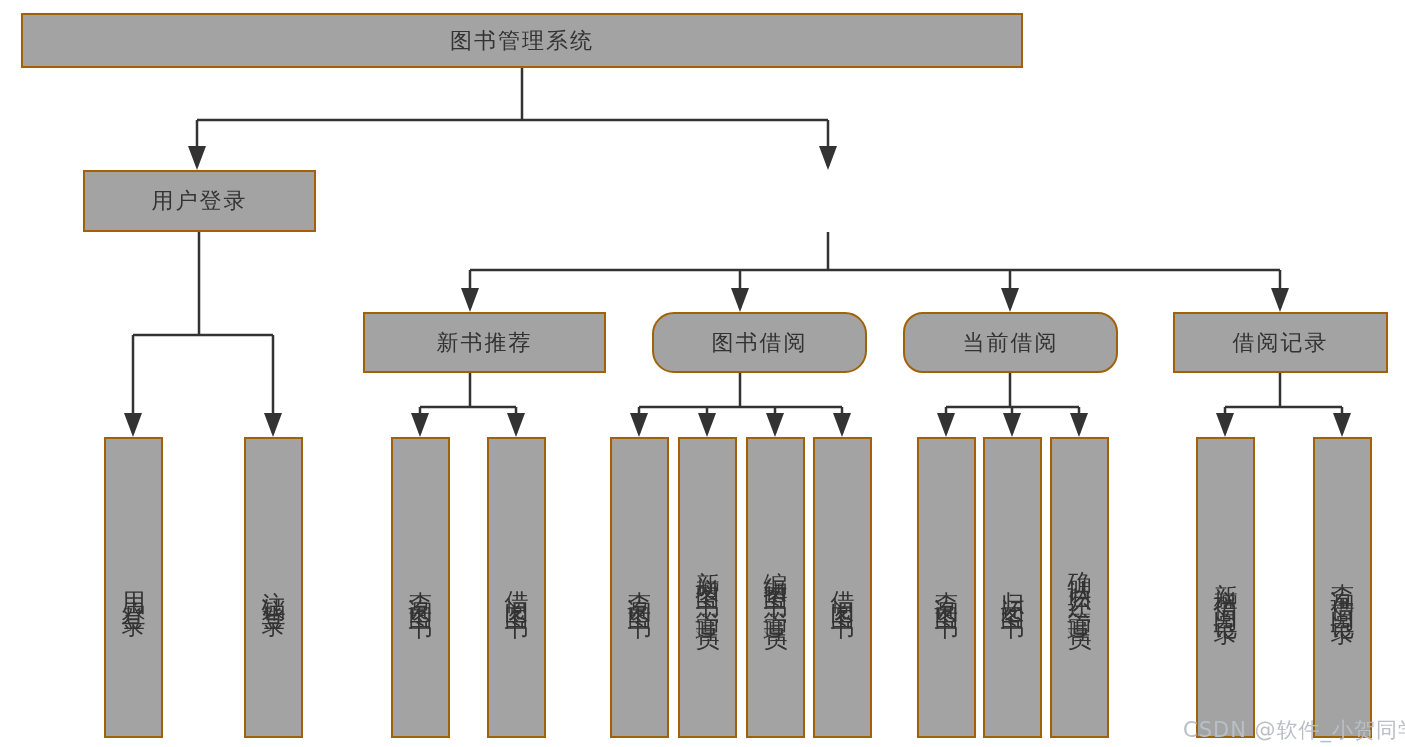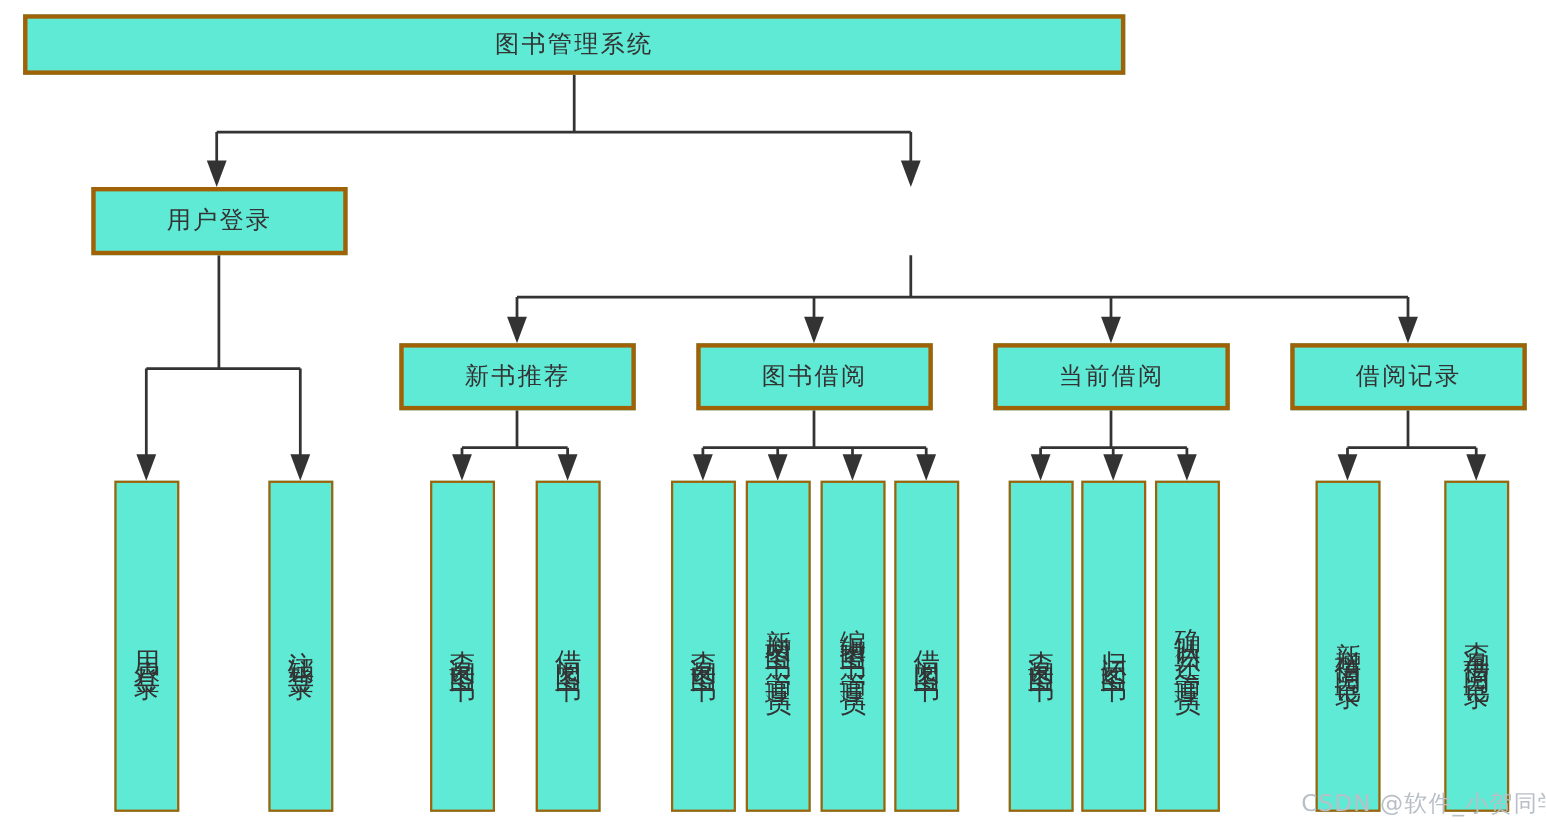--- a/index.html
+++ b/index.html
@@ -18,22 +18,22 @@
   .connector-layer {
     position: absolute;
     left: 0; top: 0;
     width: 1405px; height: 747px;
     z-index: 1;
     pointer-events: none;
   }
   .node {
     position: absolute;
     box-sizing: border-box;
-    background: #5eead4;
-    border: 4px solid #a16207;
+    background: #a3a3a3;
+    border: 2px solid #a16207;
     color: #333333;
     display: flex;
     align-items: center;
     justify-content: center;
     z-index: 2;
     font-size: 22px;
     line-height: 1;
     letter-spacing: 2px;
     white-space: nowrap;
   }
@@ -90,23 +90,23 @@
       <polygon points="1070,413 1088,413 1079,437"></polygon>
       <polygon points="1216,413 1234,413 1225,437"></polygon>
       <polygon points="1333,413 1351,413 1342,437"></polygon>
     </g>
   </svg>
 
   <div class="node" style="left:21px; top:13px; width:1002px; height:55px;">图书管理系统</div>
 
   <div class="node" style="left:83px; top:170px; width:233px; height:62px;">用户登录</div>
 
-  <div class="node" style="left:363px; top:312px; width:215px; height:61px;">新书推荐</div>
-  <div class="node" style="left:633px; top:312px; width:215px; height:61px;">图书借阅</div>
-  <div class="node" style="left:903px; top:312px; width:215px; height:61px;">当前借阅</div>
+  <div class="node" style="left:363px; top:312px; width:243px; height:61px;">新书推荐</div>
+  <div class="node" style="left:652px; top:312px; width:215px; height:61px;border-radius:22px;">图书借阅</div>
+  <div class="node" style="left:903px; top:312px; width:215px; height:61px;border-radius:20px;">当前借阅</div>
   <div class="node" style="left:1173px; top:312px; width:215px; height:61px;">借阅记录</div>
 
   <div class="node leaf" style="left:104px; top:437px; width:59px; height:301px;">用户登录</div>
   <div class="node leaf" style="left:244px; top:437px; width:59px; height:301px;">注销登录</div>
 
   <div class="node leaf" style="left:391px; top:437px; width:59px; height:301px;">查询图书</div>
   <div class="node leaf" style="left:487px; top:437px; width:59px; height:301px;">借阅图书</div>
 
   <div class="node leaf" style="left:610px; top:437px; width:59px; height:301px;">查询图书</div>
   <div class="node leaf" style="left:678px; top:437px; width:59px; height:301px;">新增图书（管理员）</div>

